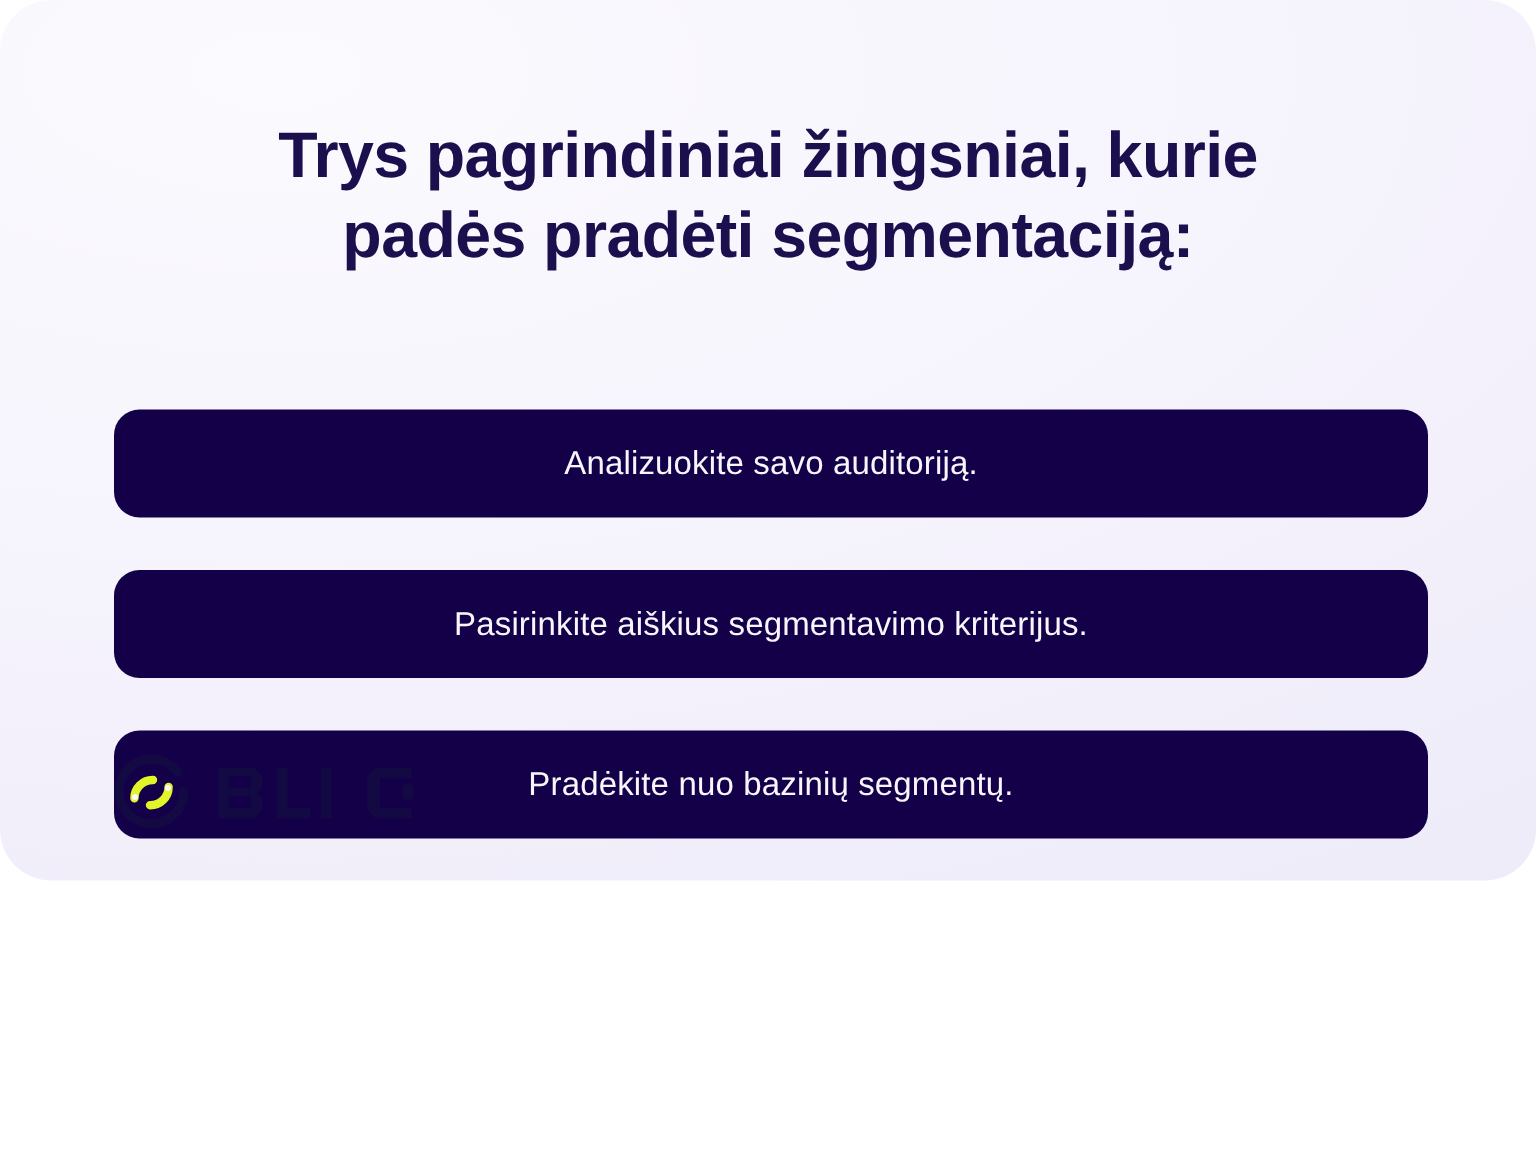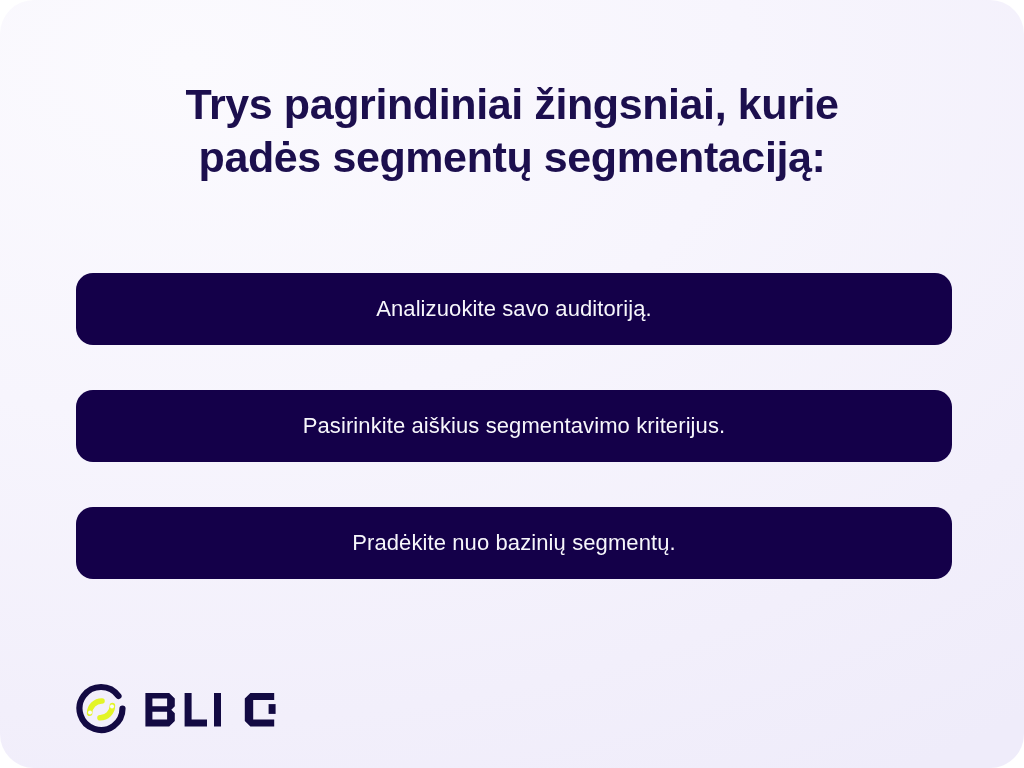--- a/index.html
+++ b/index.html
@@ -8,21 +8,21 @@
     width: 1024px;
     height: 768px;
     background: #ffffff;
     font-family: "Liberation Sans", sans-serif;
     overflow: hidden;
   }
 
   #slide {
     position: relative;
     width: 1024px;
-    height: 768px;
+    height: 587px;
     box-sizing: border-box;
     border-radius: 34px;
     background:
       radial-gradient(130% 110% at 18% 8%, #FBFAFE 0%, #F7F5FD 42%, #F2EFFB 78%, #EFECFA 100%);
     overflow: hidden;
   }
 
   
   .title-block {
     position: absolute;
@@ -48,21 +48,21 @@
   .cards {
     position: absolute;
     left: 76px;
     top: 273px;
     width: 876px;
   }
   .step-card {
     position: relative;
     width: 876px;
     height: 72px;
-    margin-bottom: 45px;
+    margin-bottom: 35px;
     border-radius: 17px;
     background: #140049;
     display: flex;
     align-items: center;
     justify-content: center;
     box-sizing: border-box;
   }
   .step-card:last-child { margin-bottom: 12px; }
   .step-card .step-text {
     color: #F7F6FB;
@@ -99,21 +99,21 @@
   }
   .logo-word svg { display: block; }
 </style>
 </head>
 <body>
 
 <div id="slide">
 
   <div class="title-block">
     <span class="title-line">Trys pagrindiniai žingsniai, kurie</span>
-    <span class="title-line">padės segmentų segmentaciją:</span>
+    <span class="title-line">padės pradėti segmentaciją:</span>
   </div>
 
   <div class="cards">
 
     <div class="step-card">
       <span class="step-text">Analizuokite savo auditoriją.</span>
     </div>
 
     <div class="step-card">
       <span class="step-text">Pasirinkite aiškius segmentavimo kriterijus.</span>

